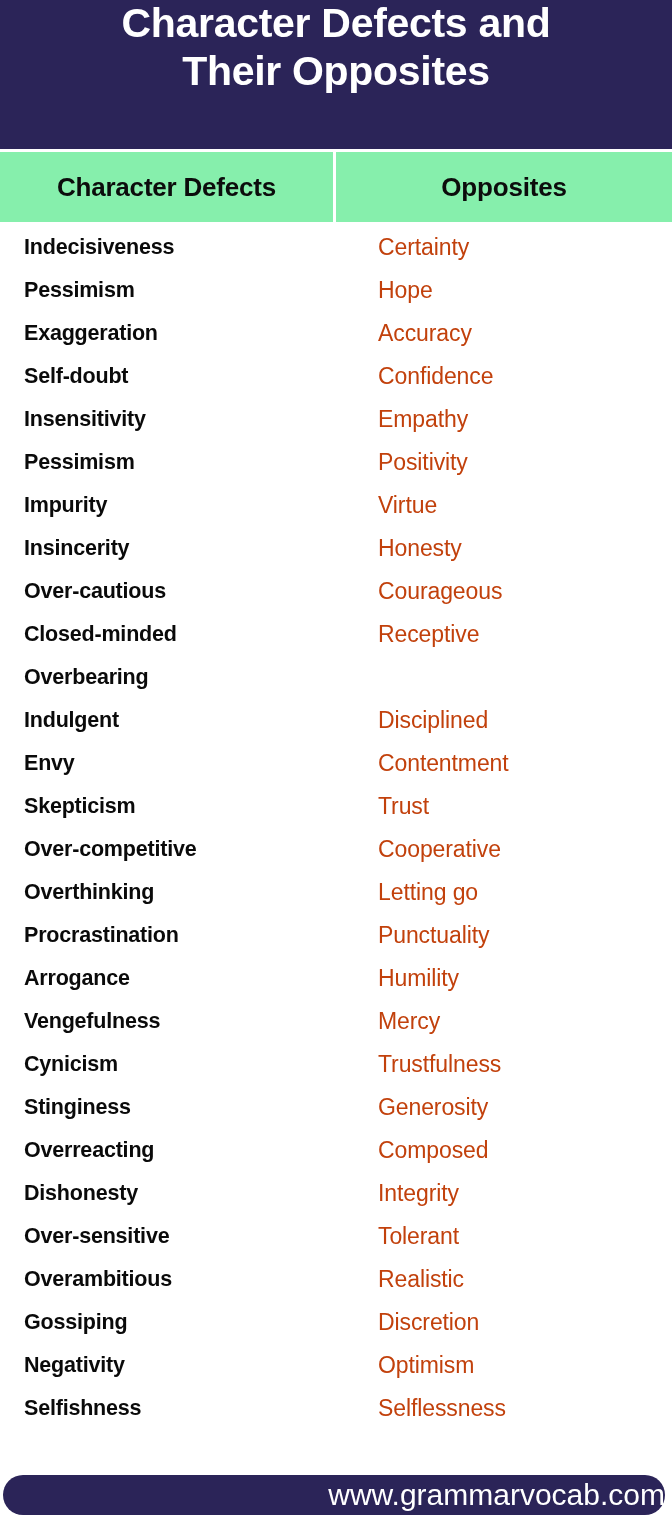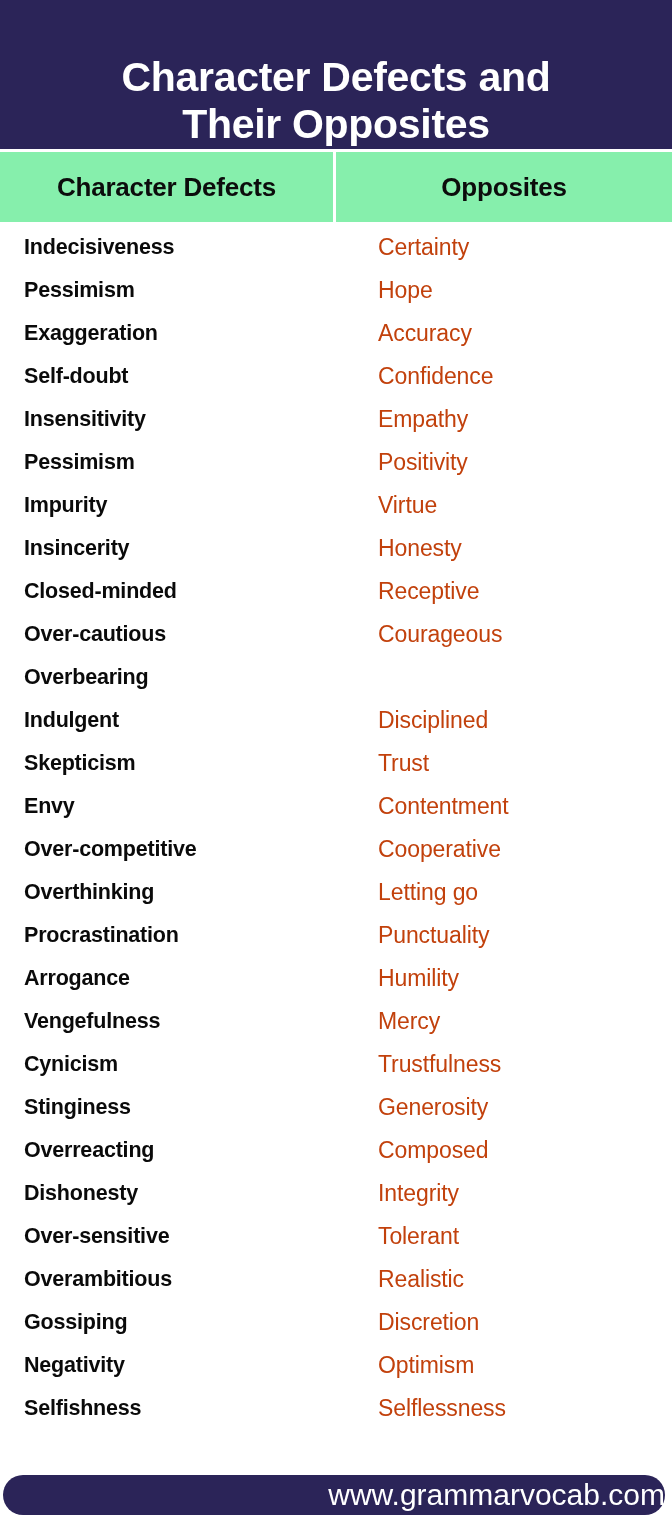--- a/index.html
+++ b/index.html
@@ -25,21 +25,21 @@
 
   
   .title-banner {
     position: absolute;
     left: 0;
     top: 0;
     width: 672px;
     height: 149px;
     background: #2B2458;
     display: flex;
-    align-items: flex-end;
+    align-items: flex-start;
     justify-content: center;
     box-sizing: border-box;
     padding: 0 24px;
   }
   .title-text {
     color: #ffffff;
     font-size: 41px;
     font-weight: bold;
     line-height: 1.16;
     text-align: center;
@@ -179,41 +179,41 @@
       </div>
       <div class="row">
         <div class="cell-defect">Impurity</div>
         <div class="cell-opposite">Virtue</div>
       </div>
       <div class="row">
         <div class="cell-defect">Insincerity</div>
         <div class="cell-opposite">Honesty</div>
       </div>
       <div class="row">
+        <div class="cell-defect">Over-cautious</div>
+        <div class="cell-opposite">Courageous</div>
+      </div>
+      <div class="row">
         <div class="cell-defect">Closed-minded</div>
         <div class="cell-opposite">Receptive</div>
       </div>
       <div class="row">
-        <div class="cell-defect">Over-cautious</div>
-        <div class="cell-opposite">Courageous</div>
-      </div>
-      <div class="row">
         <div class="cell-defect">Overbearing</div>
       </div>
       <div class="row">
         <div class="cell-defect">Indulgent</div>
         <div class="cell-opposite">Disciplined</div>
       </div>
       <div class="row">
+        <div class="cell-defect">Envy</div>
+        <div class="cell-opposite">Contentment</div>
+      </div>
+      <div class="row">
         <div class="cell-defect">Skepticism</div>
         <div class="cell-opposite">Trust</div>
-      </div>
-      <div class="row">
-        <div class="cell-defect">Envy</div>
-        <div class="cell-opposite">Contentment</div>
       </div>
       <div class="row">
         <div class="cell-defect">Over-competitive</div>
         <div class="cell-opposite">Cooperative</div>
       </div>
       <div class="row">
         <div class="cell-defect">Overthinking</div>
         <div class="cell-opposite">Letting go</div>
       </div>
       <div class="row">

